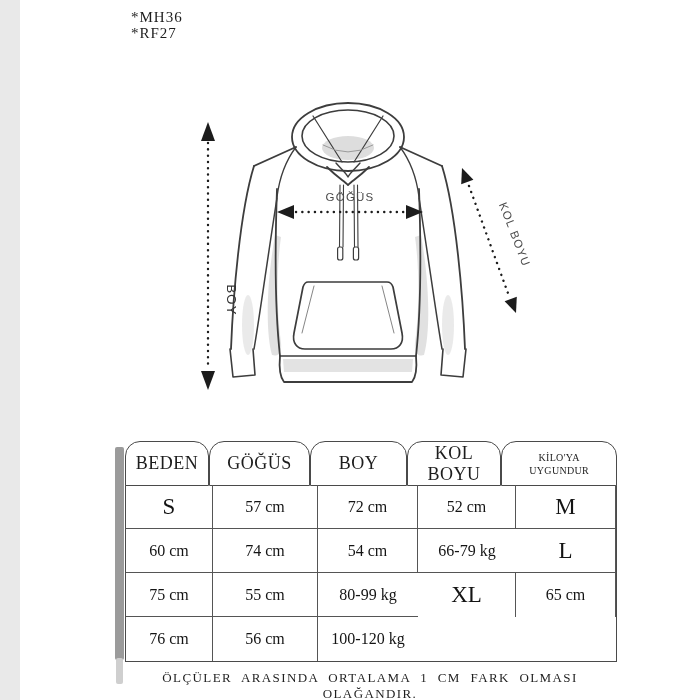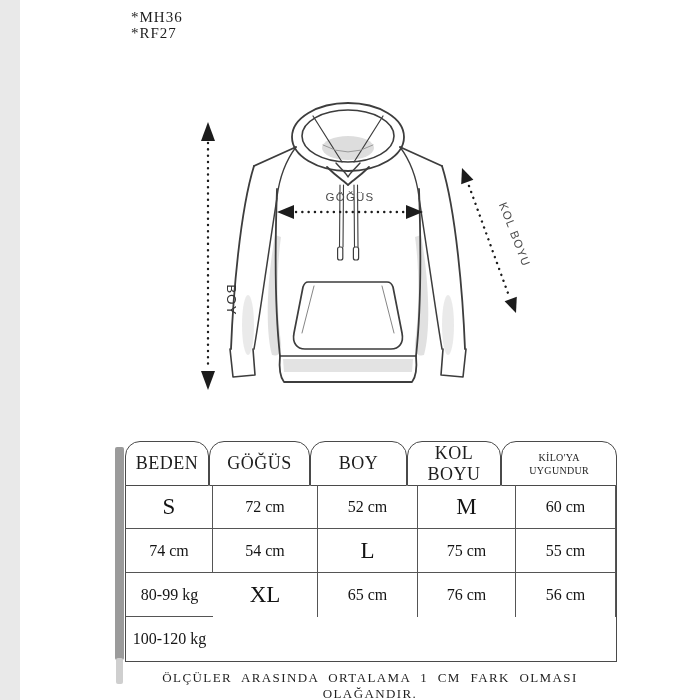--- a/index.html
+++ b/index.html
@@ -142,27 +142,29 @@
       <div class="th" style="width:87px">BEDEN</div>
       <div class="th" style="width:105px">GÖĞÜS</div>
       <div class="th" style="width:100px">BOY</div>
       <div class="th" style="width:98px">KOL BOYU</div>
       <div class="th small" style="width:120px">KİLO'YA
 UYGUNDUR</div>
     </div>
     <div class="tbody">
 
       <div class="td size">S</div>
+      <div class="td">57 cm</div>
       <div class="td">72 cm</div>
       <div class="td">52 cm</div>
 
       <div class="td size">M</div>
       <div class="td">60 cm</div>
       <div class="td">74 cm</div>
       <div class="td">54 cm</div>
+      <div class="td last-col">66-79 kg</div>
 
       <div class="td size">L</div>
       <div class="td">75 cm</div>
       <div class="td">55 cm</div>
       <div class="td last-col">80-99 kg</div>
 
       <div class="td size last-row">XL</div>
       <div class="td last-row">65 cm</div>
       <div class="td last-row">76 cm</div>
       <div class="td last-row">56 cm</div>

